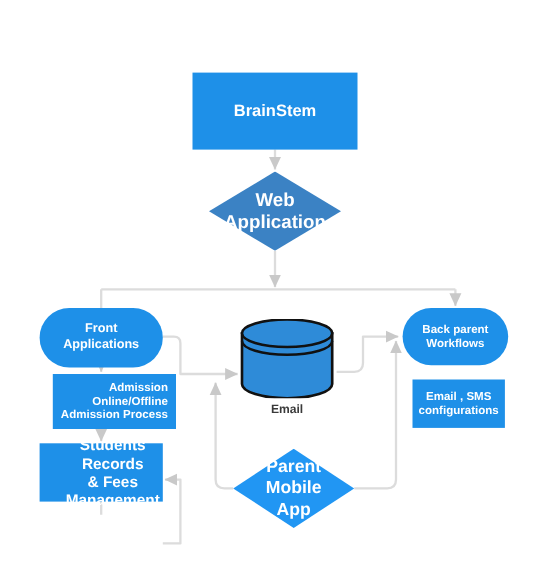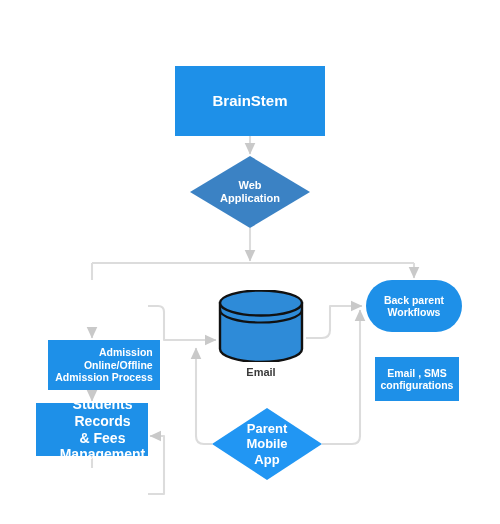--- a/index.html
+++ b/index.html
@@ -119,24 +119,26 @@
 
     </g>
   </svg>
 
   <div class="node rect" style="left:175px; top:18px; width:150px; height:70px; font-size:15px;">BrainStem</div>
 
   <div class="diamond-wrap" style="left:190px; top:108px; width:120px; height:72px;">
     <svg width="120" height="72" viewBox="0 0 120 72" xmlns="http://www.w3.org/2000/svg">
       <polygon points="60,0 120,36 60,72 0,36" fill="#3B82C4"></polygon>
     </svg>
-    <div class="diamond-text" style="font-size:11px;">Web
+    <div class="diamond-text" style="font-size:17px;">Web
 Application</div>
   </div>
 
+  <div class="node rounded" style="left:36px; top:232px; width:112px; height:54px; font-size:11.5px;">Front
+Applications</div>
 
   <div class="node rect" style="left:48px; top:292px; width:112px; height:50px; font-size:10.5px;text-align:right;">Admission
 Online/Offline
 Admission Process</div>
 
   <div class="node rect" style="left:36px; top:355px; width:112px; height:53px; font-size:14px;padding-left:21px;">Students Records
 &amp;  Fees
 Management</div>
 
 
@@ -146,24 +148,24 @@
       <ellipse cx="43" cy="13" rx="41" ry="12.5" fill="#2E8BD8" stroke="#111111" stroke-width="2.4"></ellipse>
       <path d="M2,20 A41,12.5 0 0 0 84,20" fill="none" stroke="#111111" stroke-width="2.2"></path>
     </svg>
   </div>
   <div class="label-below" style="left:218px; top:318px; width:86px;">Email</div>
 
   <div class="diamond-wrap" style="left:212px; top:360px; width:110px; height:72px;">
     <svg width="110" height="72" viewBox="0 0 110 72" xmlns="http://www.w3.org/2000/svg">
       <polygon points="55,0 110,36 55,72 0,36" fill="#2196F3"></polygon>
     </svg>
-    <div class="diamond-text" style="font-size:13px;">Parent
+    <div class="diamond-text" style="font-size:16px;">Parent
 Mobile
 App</div>
   </div>
 
   <div class="node rounded" style="left:366px; top:232px; width:96px; height:52px; font-size:10.5px; border-radius:30px;">Back parent
 Workflows</div>
 
-  <div class="node rect" style="left:375px; top:309px; width:84px; height:44px; font-size:10.5px;">Email , SMS
+  <div class="node rect" style="left:375px; top:297px; width:84px; height:44px; font-size:10.5px;">Email , SMS
 configurations</div>
 
 </div>
 
 </body></html>

